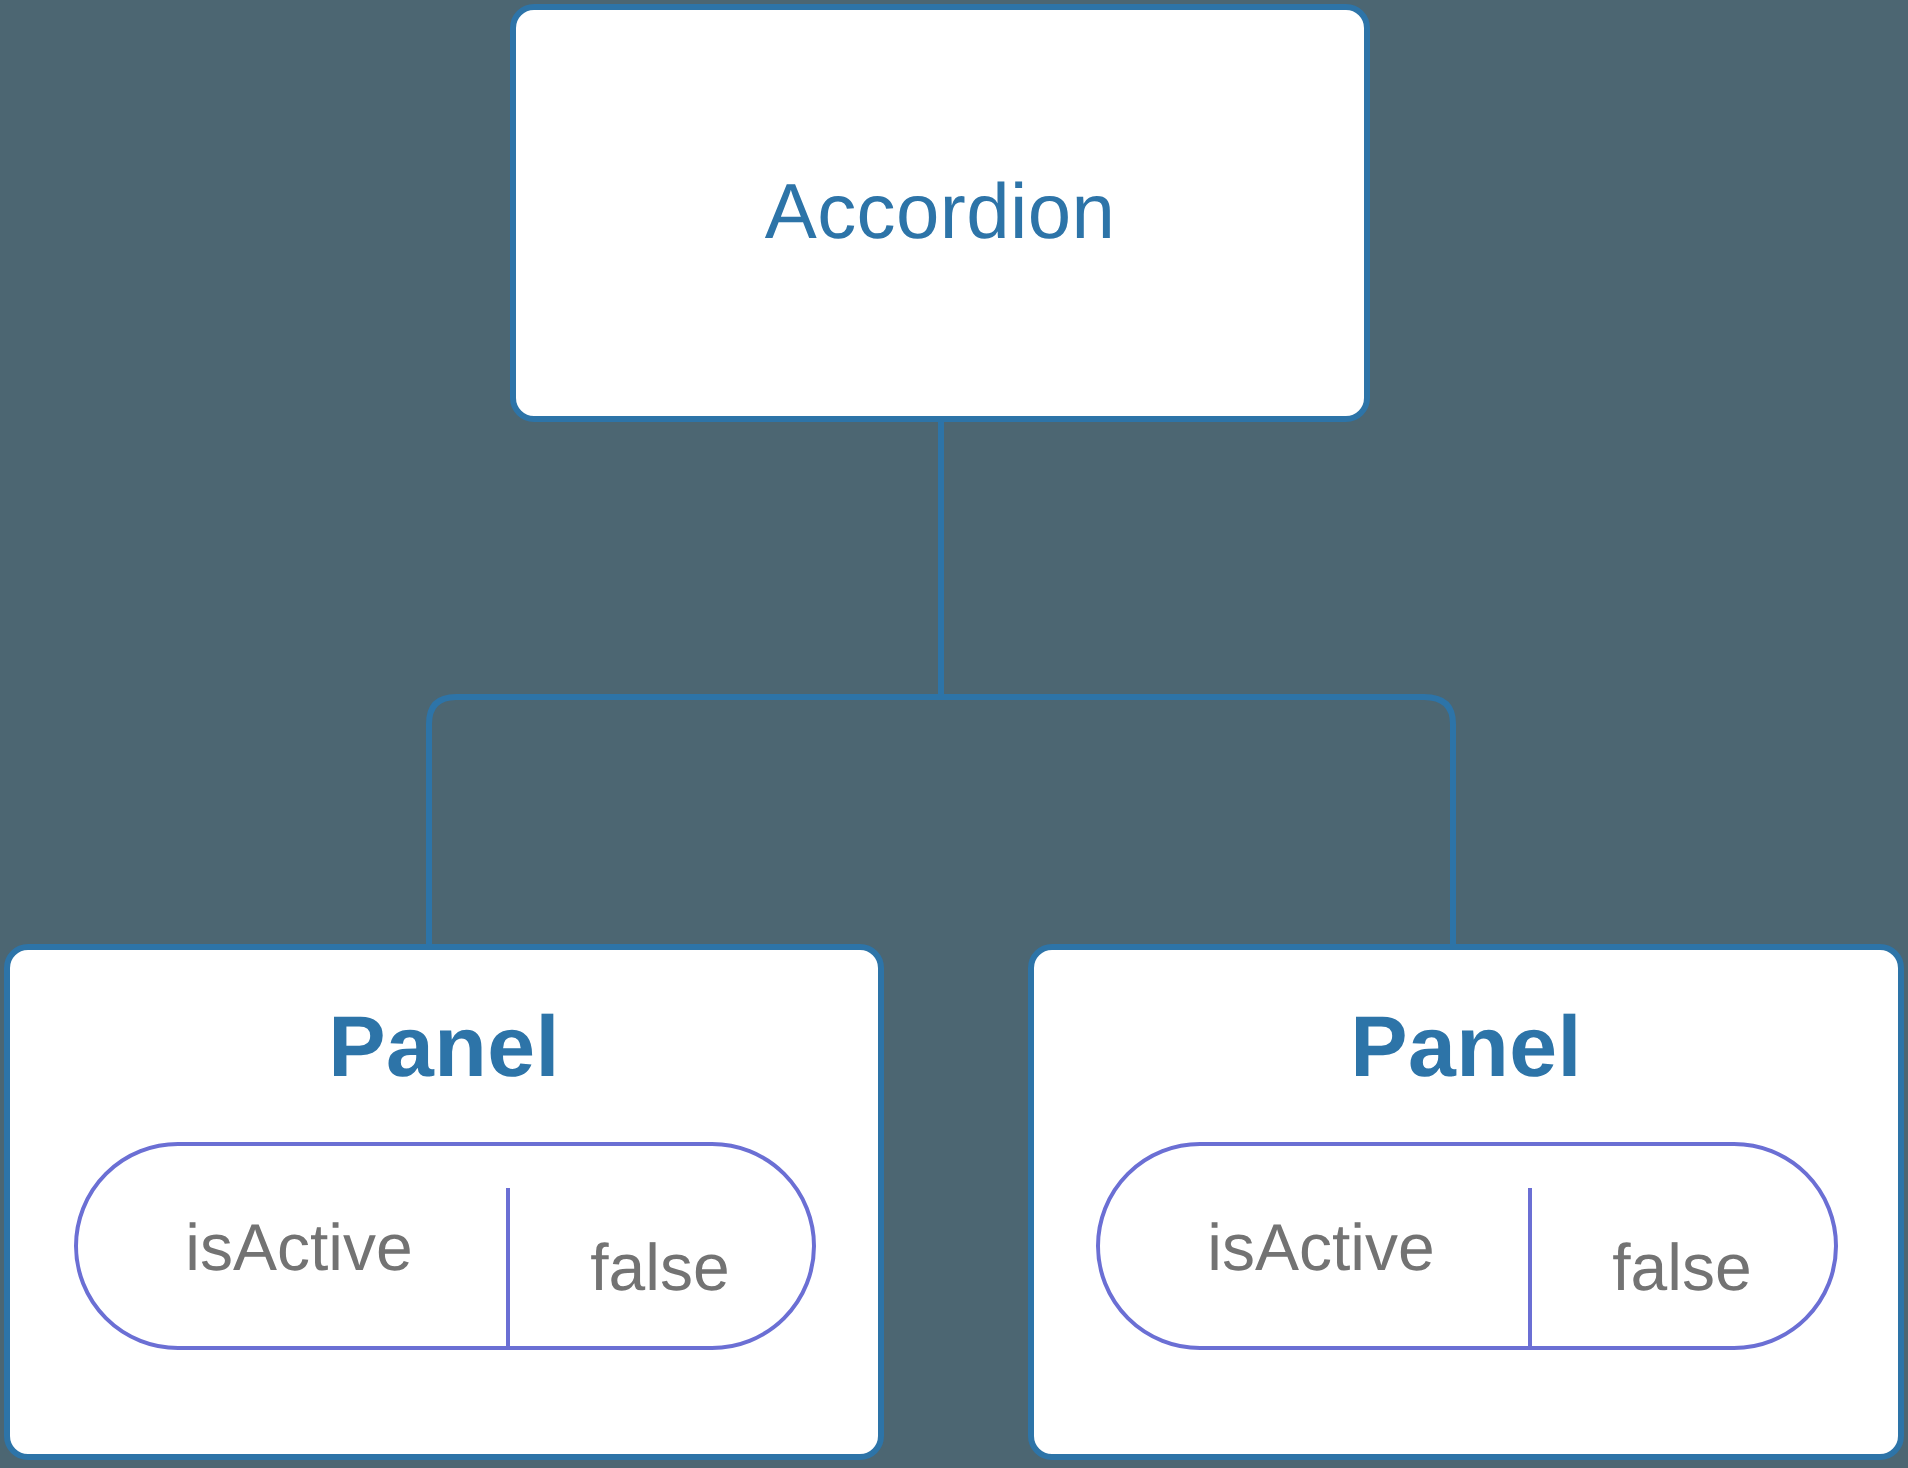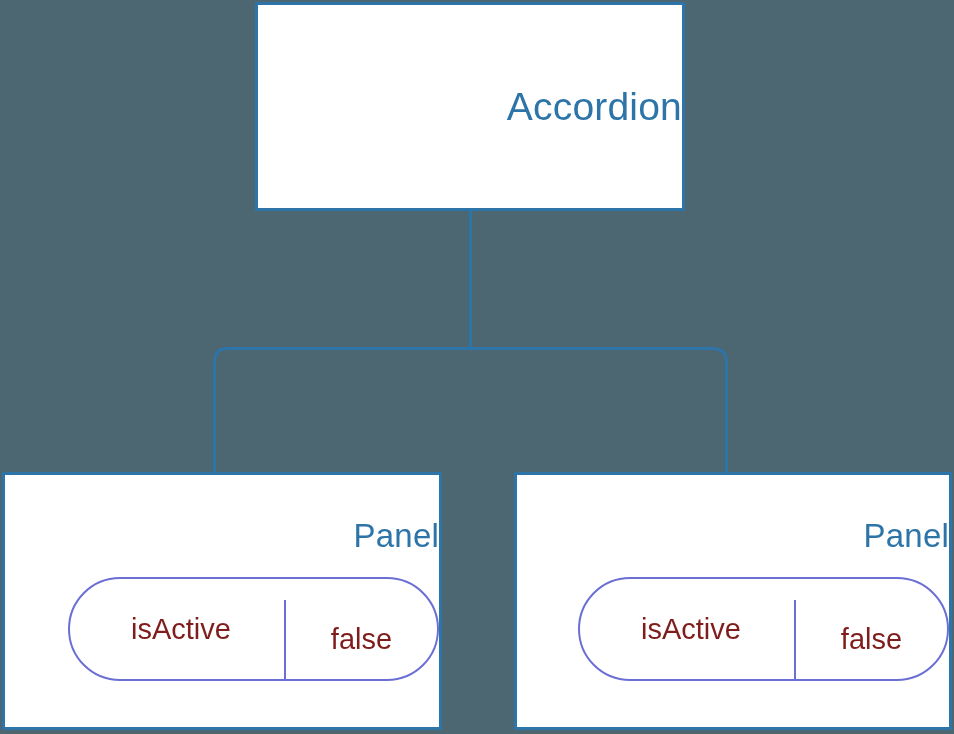--- a/index.html
+++ b/index.html
@@ -27,25 +27,25 @@
     width: 954px;
     height: 734px;
     pointer-events: none;
   }
 
   
   .node-box {
     position: absolute;
     background: #ffffff;
     border: 3px solid #2d74a8;
-    border-radius: 1px;
+    border-radius: 12px;
     box-sizing: border-box;
     display: flex;
     flex-direction: column;
-    align-items: flex-end;
+    align-items: center;
   }
   #node-root {
     left: 255px;
     top: 2px;
     width: 430px;
     height: 209px;
     justify-content: center;
   }
   #node-panel-left {
     left: 2px;
@@ -64,43 +64,44 @@
     color: #2d74a8;
     font-weight: 400;
     letter-spacing: 0.2px;
     white-space: nowrap;
   }
   #node-root .node-title {
     font-size: 39px;
     line-height: 1;
   }
   .panel-node .node-title {
-    font-size: 33px;
+    font-size: 43px;
     line-height: 1;
-    margin-top: 44px;
+    margin-top: 28px;
+    font-weight: bold;
   }
 
   
   .prop-pill {
     margin-top: 25px;
     height: 104px;
     border: 2px solid #6b6fd4;
     border-radius: 52px;
     box-sizing: border-box;
     display: flex;
     align-items: stretch;
     background: #ffffff;
   }
   .prop-key,
   .prop-value {
     display: flex;
     align-items: center;
     justify-content: center;
-    color: #7f1d1d;
-    font-size: 29px;
+    color: #737373;
+    font-size: 33px;
     line-height: 1;
     white-space: nowrap;
     box-sizing: border-box;
   }
   .prop-key {
     width: 214px;
     padding-left: 8px;
   }
   .prop-value {
     width: 153px;

